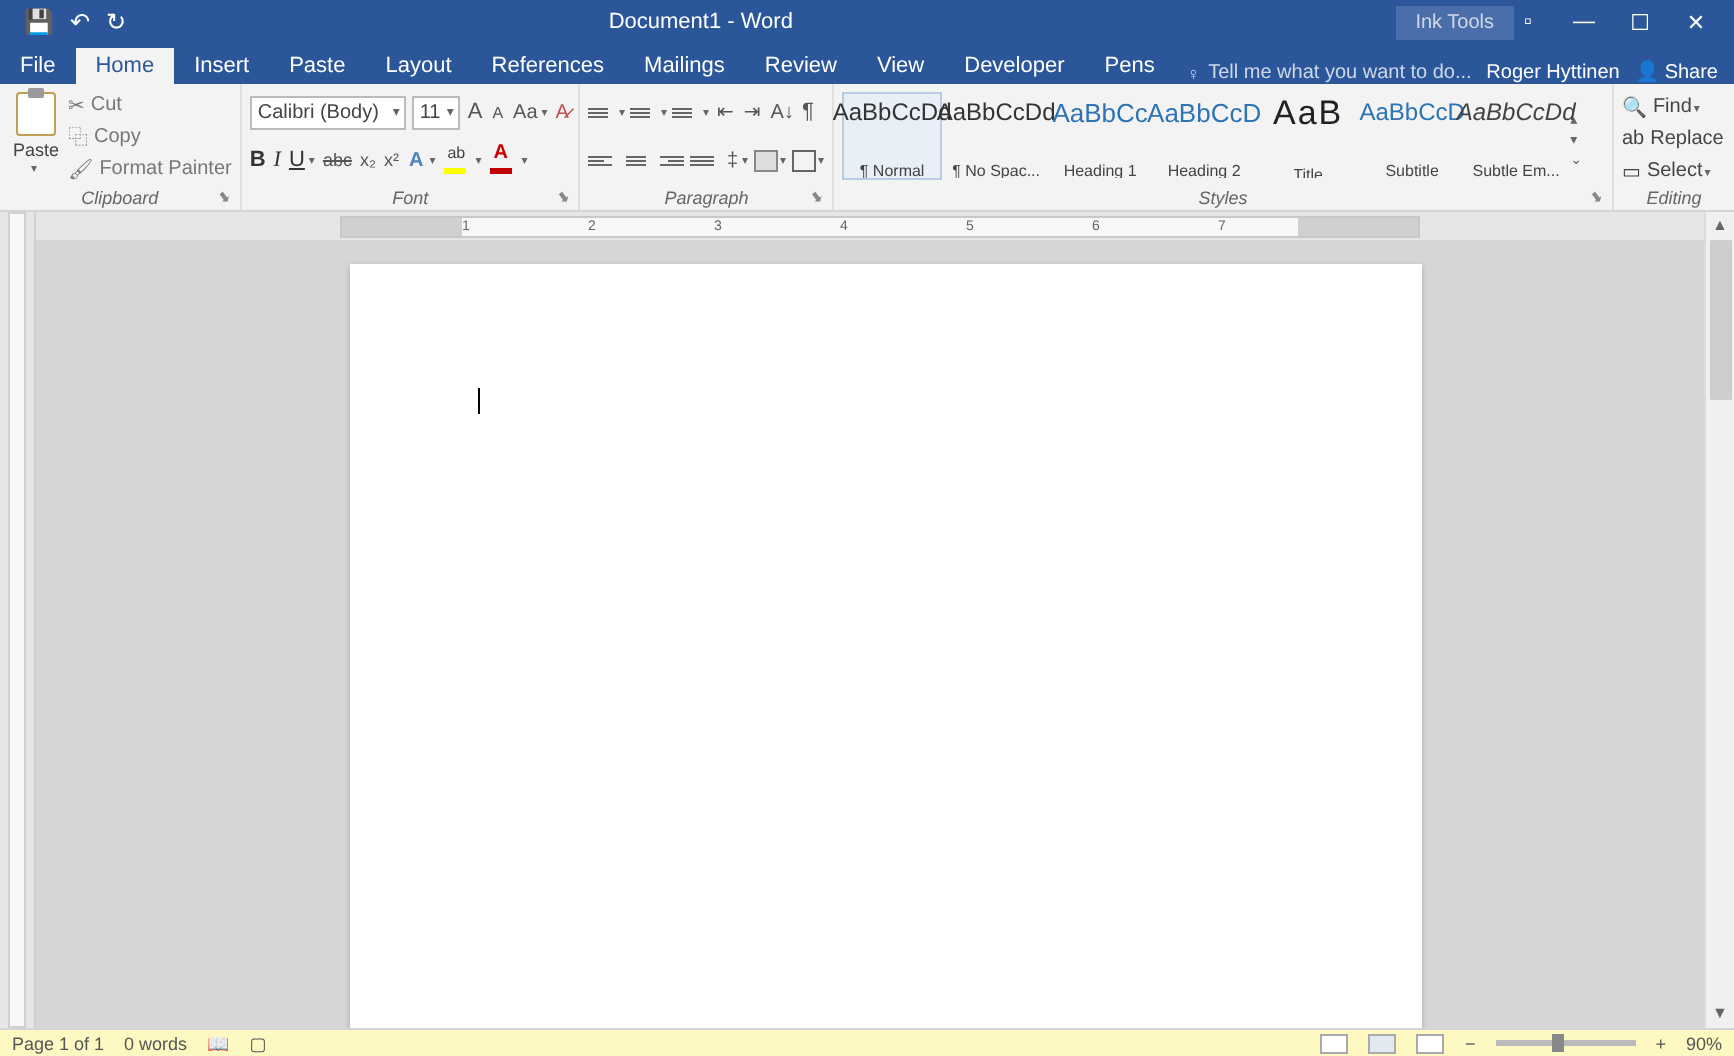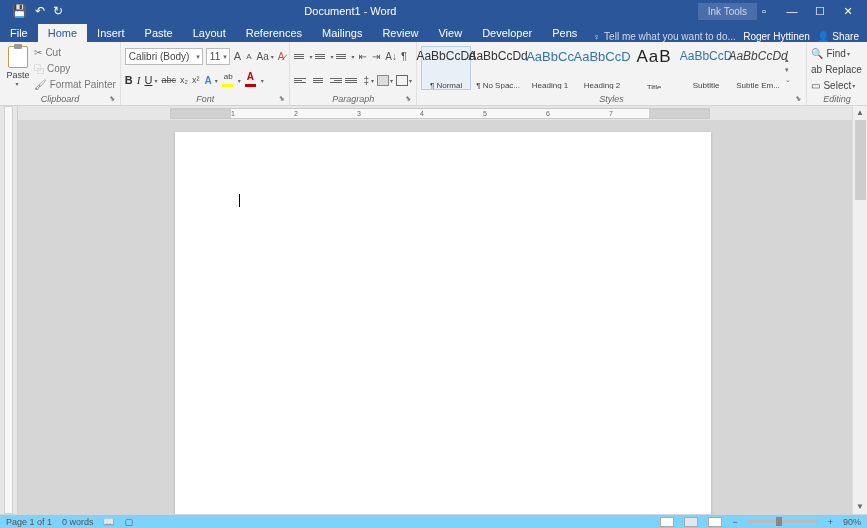--- a/index.html
+++ b/index.html
@@ -101,21 +101,21 @@
 .doc-scroll { flex: 1; overflow: hidden; display: flex; justify-content: center; padding-top: 12px; }
 .page { width: 536px; height: 600px; background: #fff; box-shadow: 0 1px 3px rgba(0,0,0,0.2); position: relative; }
 .cursor { position: absolute; left: 64px; top: 62px; width: 1px; height: 13px; background: #000; }
 
 
 .vscroll { position: absolute; right: 0; top: 106px; width: 15px; bottom: 14px; background: #f0f0f0; border-left: 1px solid #dcdcdc; }
 .vscroll .arrow { height: 14px; text-align: center; font-size: 8px; color: #666; line-height: 14px; }
 .vscroll .thumb { position: absolute; top: 14px; left: 2px; width: 11px; height: 80px; background: #cdcdcd; border-radius: 1px; }
 
 
-.statusbar { position: absolute; bottom: 0; left: 0; right: 0; height: 14px; background: #7dd3fc; border-top: 1px solid #d4d4d4; display: flex; align-items: center; font-size: 9px; color: #555; padding: 0 6px; gap: 10px; }
+.statusbar { position: absolute; bottom: 0; left: 0; right: 0; height: 14px; background: #fef9c3; border-top: 1px solid #d4d4d4; display: flex; align-items: center; font-size: 9px; color: #555; padding: 0 6px; gap: 10px; }
 .statusbar .spacer { flex: 1; }
 .viewbtn { width: 14px; height: 10px; border: 1px solid #aaa; background: #fff; }
 .zoomslider { width: 70px; height: 3px; background: #bbb; position: relative; }
 .zoomslider::before { content: ""; position: absolute; left: -8px; top: -3px; font-size: 9px; }
 .zoomslider .handle { position: absolute; left: 28px; top: -3px; width: 6px; height: 9px; background: #888; }
 </style>
 </head>
 <body>
 
 <div class="titlebar">

